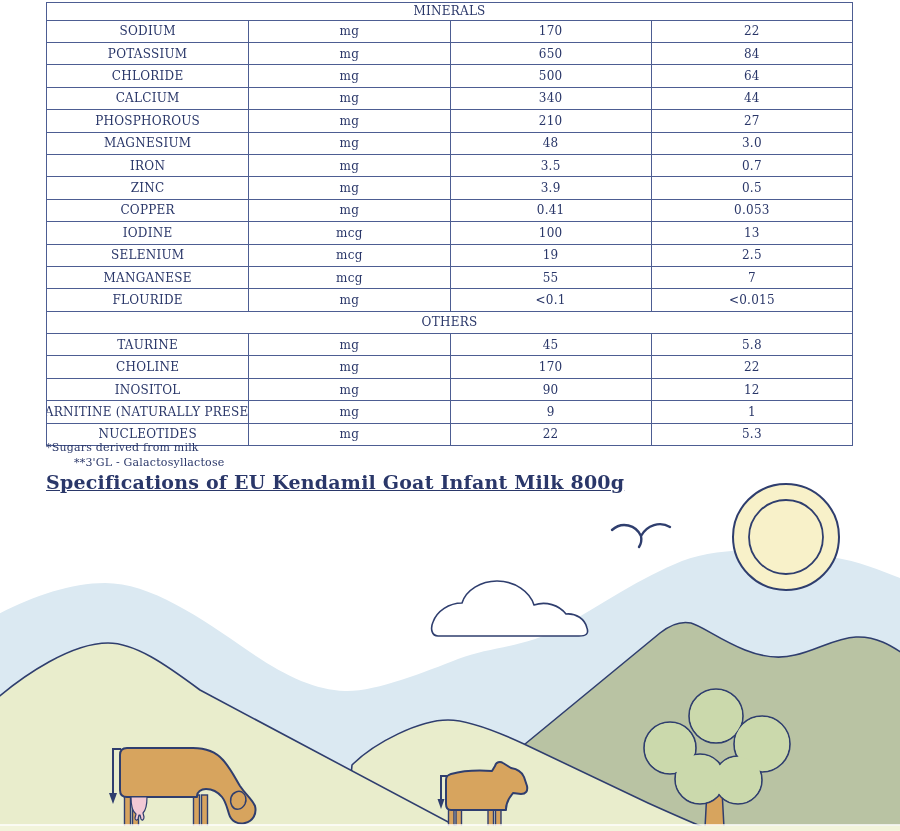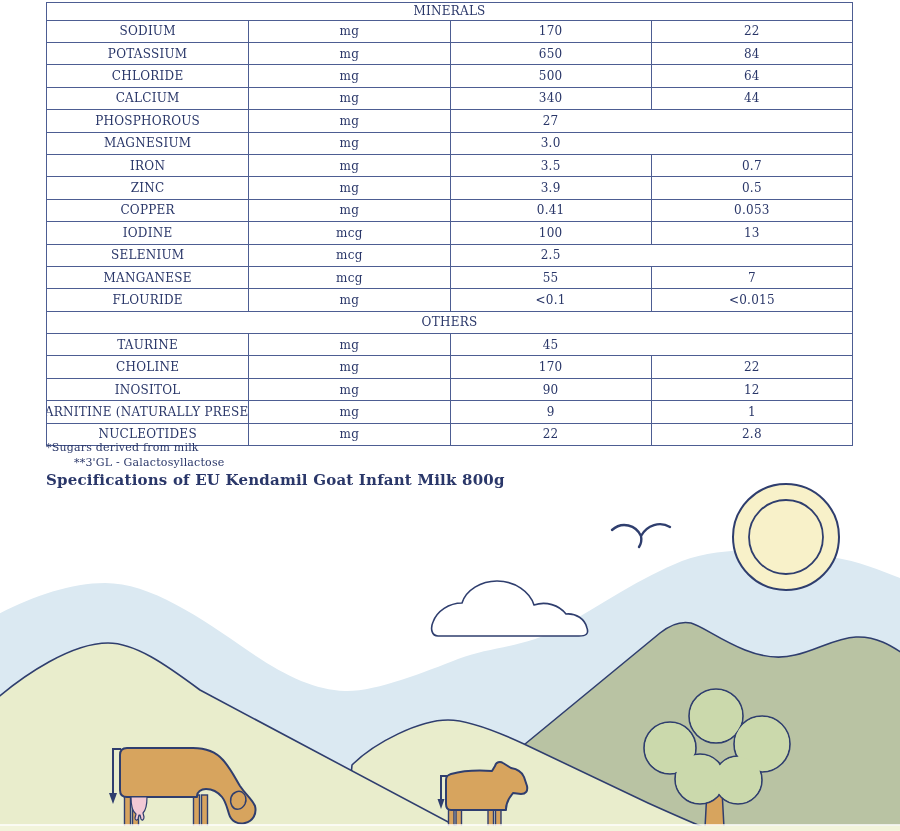--- a/index.html
+++ b/index.html
@@ -27,21 +27,21 @@
   }
   .tcell{
     flex:0 0 25%; box-sizing:border-box;
     display:flex; align-items:center; justify-content:center;
     white-space:nowrap; overflow:hidden;
   }
   .tcell:not(:first-child){border-left:1px solid var(--border);}
   
   .note{position:absolute; left:46px; font-size:11px; letter-spacing:.2px;}
   .note1{top:441px;} .note2{top:456px;margin-left:28px;}
-  .caption{position:absolute; left:46px; top:471px; font-size:15px; font-weight:bold; letter-spacing:.2px;}
+  .caption{position:absolute; left:46px; top:471px; font-size:19px; font-weight:bold; letter-spacing:.2px;text-decoration:underline;}
   
   .scene{position:absolute; left:0; top:480px; width:900px; height:351px;}
 </style>
 </head>
 <body>
 
 <div class="spec-table">
     <div class="section">
       <div class="shead">MINERALS</div>
       <div class="trow">
@@ -64,25 +64,27 @@
       </div>
       <div class="trow">
         <div class="tcell">CALCIUM</div>
         <div class="tcell">mg</div>
         <div class="tcell">340</div>
         <div class="tcell">44</div>
       </div>
       <div class="trow">
         <div class="tcell">PHOSPHOROUS</div>
         <div class="tcell">mg</div>
+        <div class="tcell">210</div>
         <div class="tcell">27</div>
       </div>
       <div class="trow">
         <div class="tcell">MAGNESIUM</div>
         <div class="tcell">mg</div>
+        <div class="tcell">48</div>
         <div class="tcell">3.0</div>
       </div>
       <div class="trow">
         <div class="tcell">IRON</div>
         <div class="tcell">mg</div>
         <div class="tcell">3.5</div>
         <div class="tcell">0.7</div>
       </div>
       <div class="trow">
         <div class="tcell">ZINC</div>
@@ -98,20 +100,21 @@
       </div>
       <div class="trow">
         <div class="tcell">IODINE</div>
         <div class="tcell">mcg</div>
         <div class="tcell">100</div>
         <div class="tcell">13</div>
       </div>
       <div class="trow">
         <div class="tcell">SELENIUM</div>
         <div class="tcell">mcg</div>
+        <div class="tcell">19</div>
         <div class="tcell">2.5</div>
       </div>
       <div class="trow">
         <div class="tcell">MANGANESE</div>
         <div class="tcell">mcg</div>
         <div class="tcell">55</div>
         <div class="tcell">7</div>
       </div>
       <div class="trow">
         <div class="tcell">FLOURIDE</div>
@@ -119,20 +122,21 @@
         <div class="tcell">&lt;0.1</div>
         <div class="tcell">&lt;0.015</div>
       </div>
     </div>
     <div class="section">
       <div class="shead">OTHERS</div>
       <div class="trow">
         <div class="tcell">TAURINE</div>
         <div class="tcell">mg</div>
         <div class="tcell">45</div>
+        <div class="tcell">5.8</div>
       </div>
       <div class="trow">
         <div class="tcell">CHOLINE</div>
         <div class="tcell">mg</div>
         <div class="tcell">170</div>
         <div class="tcell">22</div>
       </div>
       <div class="trow">
         <div class="tcell">INOSITOL</div>
         <div class="tcell">mg</div>
@@ -142,21 +146,21 @@
       <div class="trow">
         <div class="tcell">L-CARNITINE (NATURALLY PRESENT)</div>
         <div class="tcell">mg</div>
         <div class="tcell">9</div>
         <div class="tcell">1</div>
       </div>
       <div class="trow">
         <div class="tcell">NUCLEOTIDES</div>
         <div class="tcell">mg</div>
         <div class="tcell">22</div>
-        <div class="tcell">2.8</div>
+        <div class="tcell">5.3</div>
       </div>
     </div>
   </div>
 
 <div class="note note1">*Sugars derived from milk</div>
 <div class="note note2">**3'GL - Galactosyllactose</div>
 <div class="caption">Specifications of EU Kendamil Goat Infant Milk 800g</div>
 
 <svg class="scene" viewBox="0 480 900 351" width="900" height="351">
 

